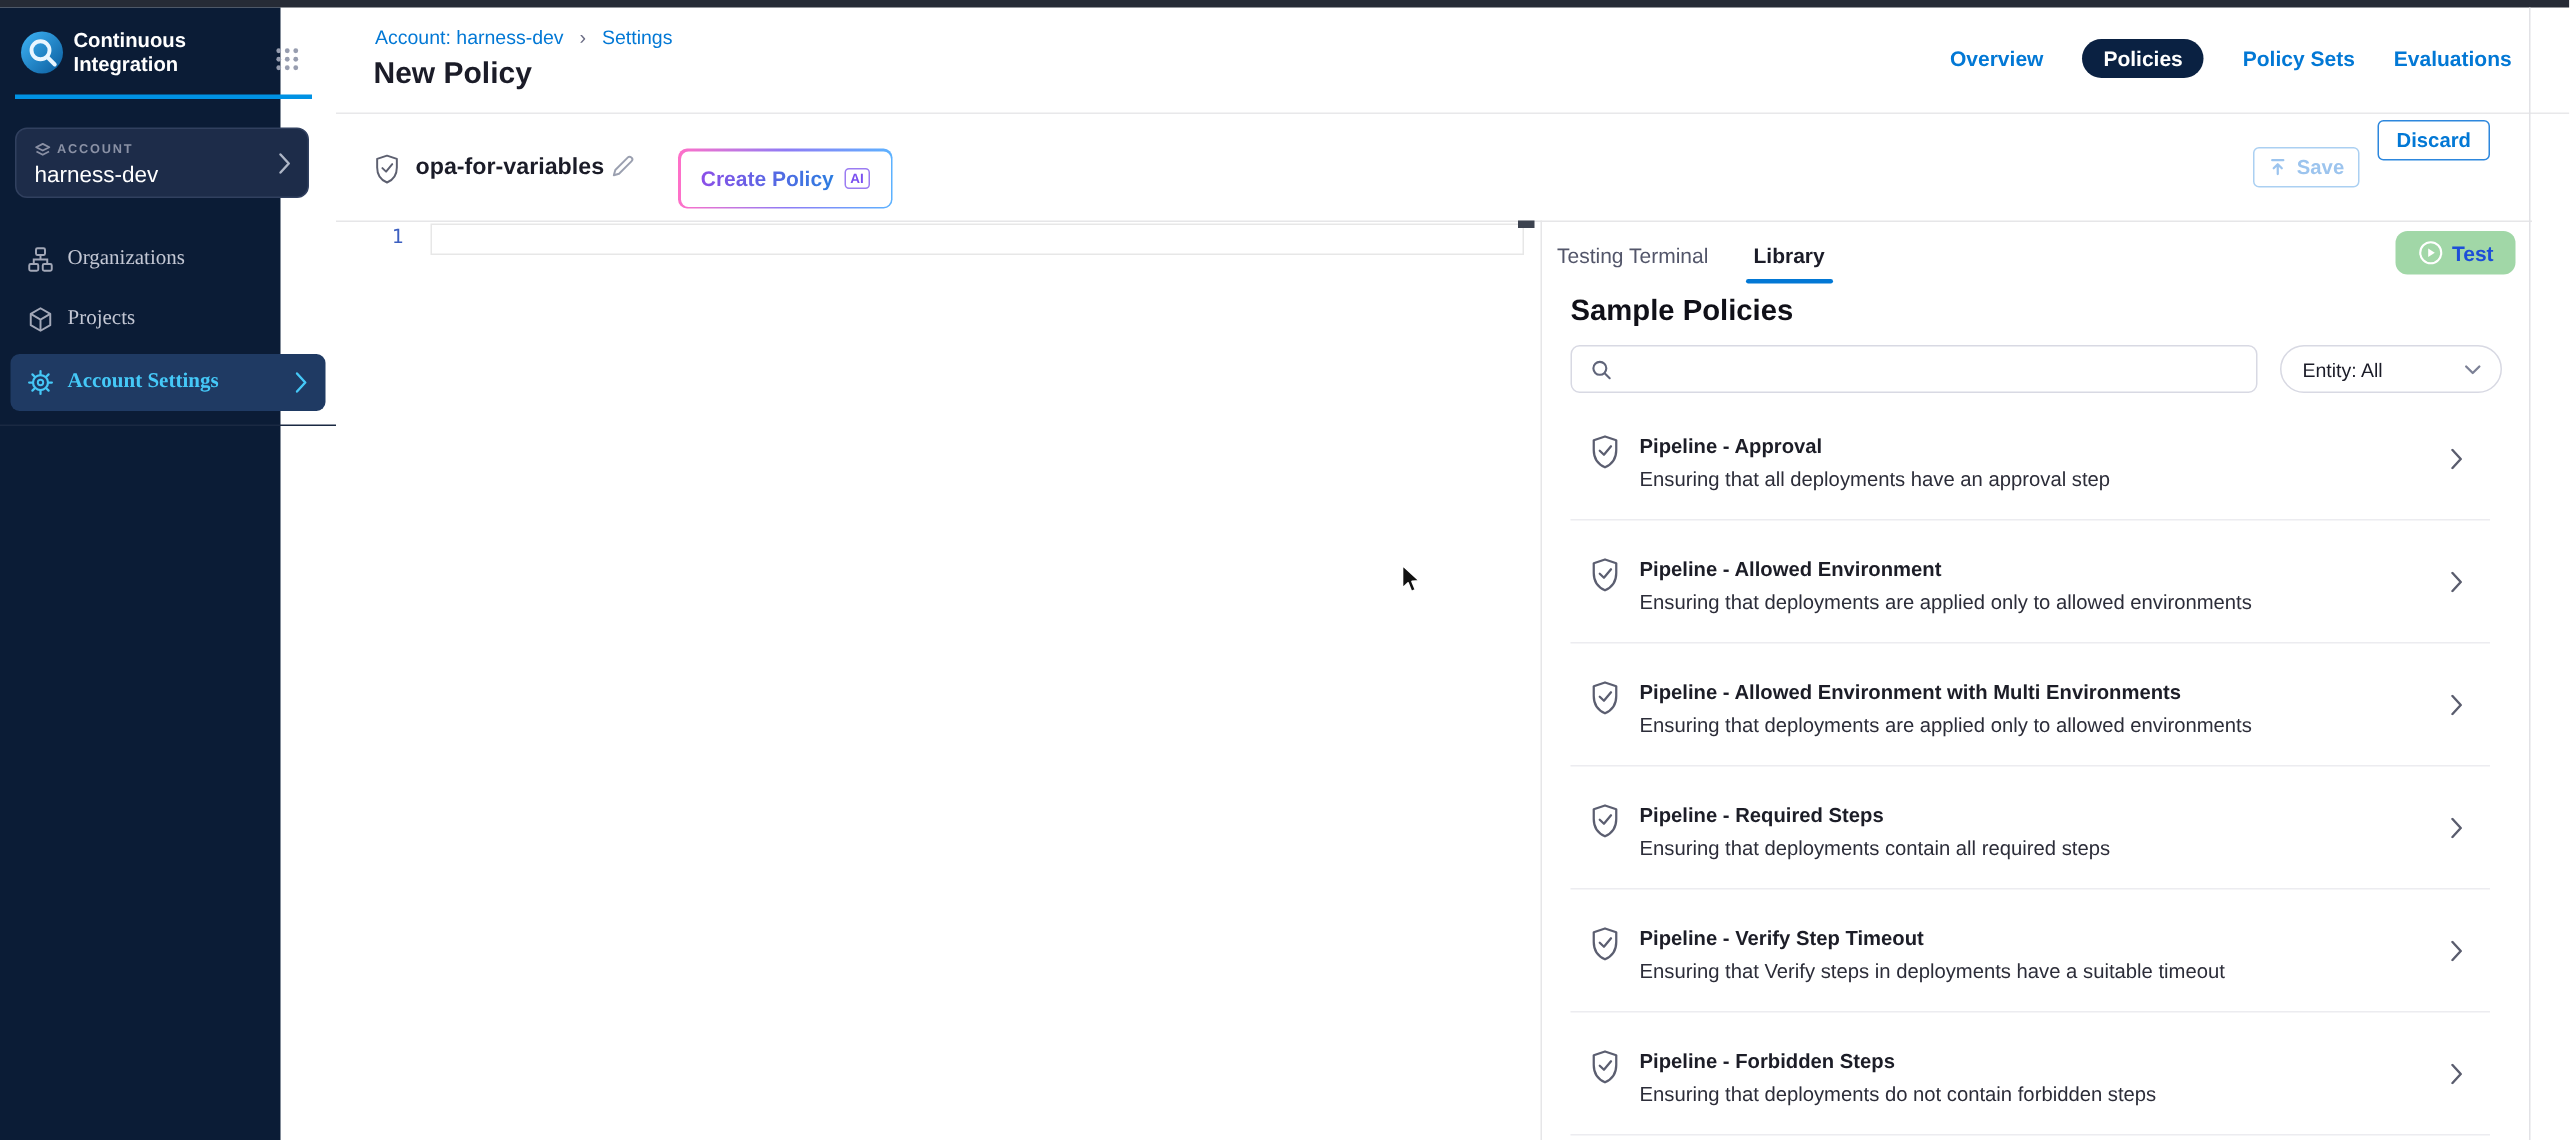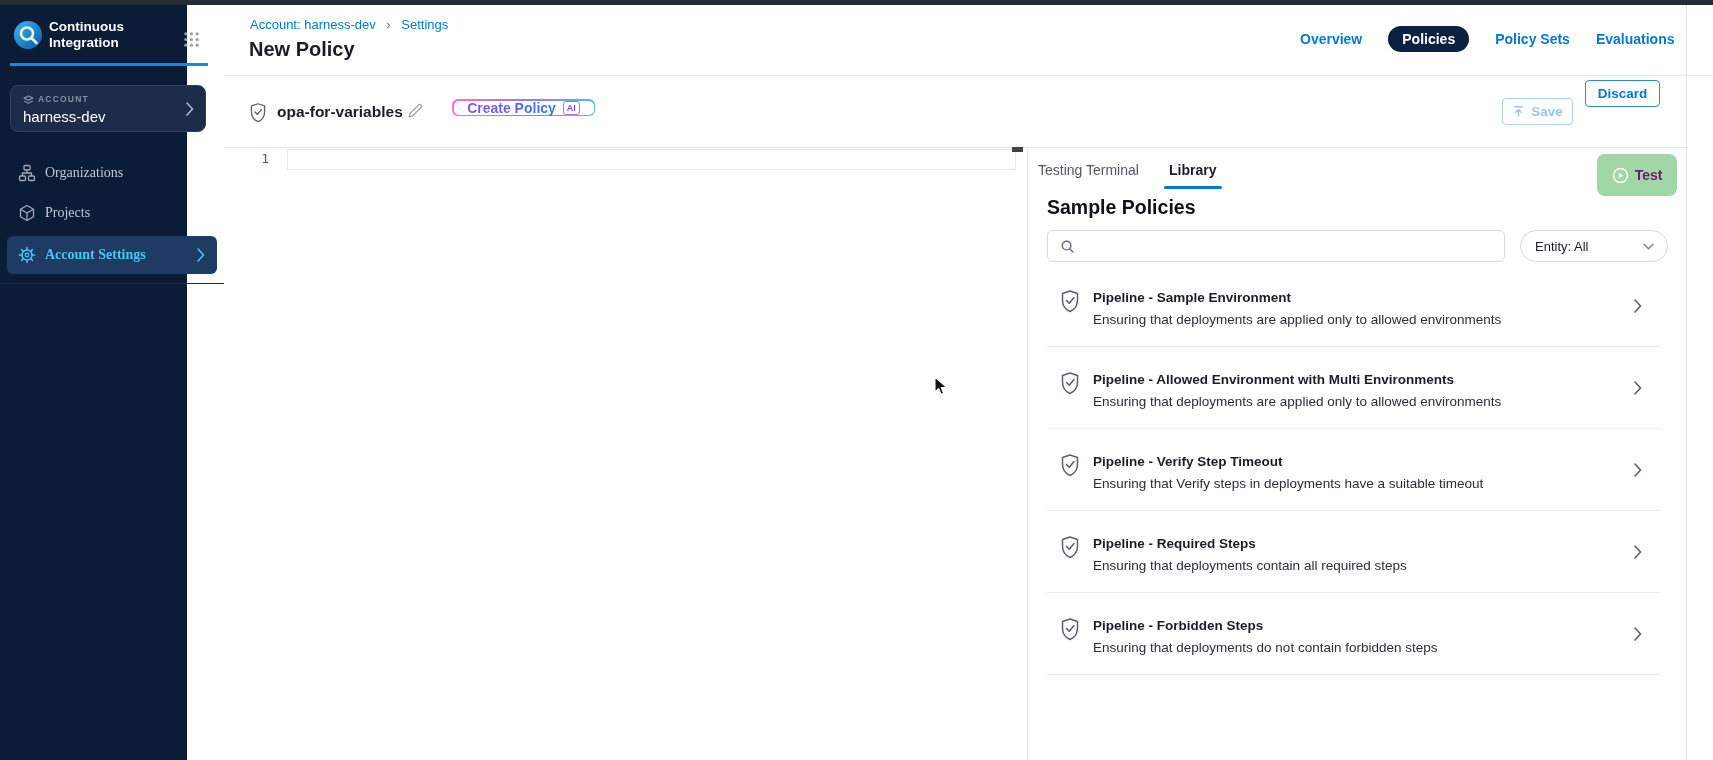--- a/index.html
+++ b/index.html
@@ -38,40 +38,40 @@
   .page-title { position:absolute; left:249px; top:38px; font-size:20px; font-weight:700; color:#1b1c28; }
   .hdr-tabs { position:absolute; left:1300px; top:26px; display:flex; align-items:center; gap:26px; }
   .hdr-tab { font-size:14px; font-weight:600; color:#0278d5; cursor:pointer; white-space:nowrap; }
   .hdr-tab-pill { background:#0a2142; color:#fff; border-radius:14px; padding:5px 14px; }
   .header-border { position:absolute; left:224px; top:75px; width:1489px; height:1px; background:#e8e8ea; }
 
   
   .policy-icon-main { position:absolute; left:249px; top:102px; color:#5d6070; }
   .policy-name { position:absolute; left:277px; top:103px; font-size:15.5px; font-weight:700; color:#1b1c28; }
   .edit-icon { position:absolute; left:407px; top:102px; cursor:pointer; }
-  .create-policy-btn { position:absolute; left:452px; top:99px; width:143px; height:17px; border-radius:6px; padding:1.5px; background:linear-gradient(90deg,#ff70c8,#8f7bf5,#5cb2ff); cursor:pointer; }
+  .create-policy-btn { position:absolute; left:452px; top:99px; width:143px; height:40px; border-radius:6px; padding:1.5px; background:linear-gradient(90deg,#ff70c8,#8f7bf5,#5cb2ff); cursor:pointer; }
   .create-policy-inner { width:100%; height:100%; border-radius:5px; background:#fff; display:flex; align-items:center; justify-content:center; gap:7px; }
   .create-policy-label { font-size:14px; font-weight:700; background:linear-gradient(90deg,#8c4fe8,#2b7de0); -webkit-background-clip:text; background-clip:text; color:transparent; }
   .ai-badge { font-size:9px; font-weight:700; color:#7a4ff0; border:1px solid #9b7cf2; border-radius:3px; padding:1px 3px; line-height:10px; }
   .save-btn { position:absolute; left:1502px; top:98px; width:71px; height:27px; border:1px solid #abd0f2; border-radius:4px; background:#fff; color:#9cc4ee; font-size:13.5px; font-weight:600; display:flex; align-items:center; justify-content:center; gap:6px; cursor:default; }
   .discard-btn { position:absolute; left:1585px; top:80px; width:75px; height:27px; border:1.5px solid #2d87dd; border-radius:4px; background:#fff; color:#0278d5; font-size:13.5px; font-weight:700; display:flex; align-items:center; justify-content:center; cursor:pointer; }
 
   
   .content-border { position:absolute; left:224px; top:147px; width:1464px; height:1px; background:#e6e6e8; }
   .editor-line-number { position:absolute; left:255px; top:151px; width:14px; text-align:right; font-family:"DejaVu Sans Mono", monospace; font-size:13px; color:#3c5fc0; }
   .editor-line-box { position:absolute; left:287px; top:149px; width:729px; height:21px; border:1px solid #e7e7e7; cursor:text; }
   .minimap-bar { position:absolute; left:1012px; top:147px; width:11px; height:5px; background:#3d4350; }
   .panel-vdivider { position:absolute; left:1027px; top:147px; width:1px; height:613px; background:#e6e6e8; }
   .page-right-edge { position:absolute; left:1686px; top:5px; width:1px; height:755px; background:#e2e2e6; }
 
   
   .panel-tab-inactive { position:absolute; left:1038px; top:162px; font-size:14px; color:#53566a; cursor:pointer; }
   .panel-tab-active { position:absolute; left:1169px; top:162px; font-size:14px; font-weight:700; color:#1b1c28; cursor:pointer; }
   .panel-tab-underline { position:absolute; left:1164px; top:186px; width:58px; height:3px; background:#0278d5; border-radius:2px; }
-  .test-btn { position:absolute; left:1597px; top:154px; width:80px; height:42px; background:#a1d7a7; border:none; border-radius:8px; color:#701a75; font-size:14px; font-weight:700; display:flex; align-items:center; justify-content:center; gap:6px; cursor:default; }
+  .test-btn { position:absolute; left:1597px; top:154px; width:80px; height:29px; background:#a1d7a7; border:none; border-radius:8px; color:#1d4ed8; font-size:14px; font-weight:700; display:flex; align-items:center; justify-content:center; gap:6px; cursor:default; }
   .panel-heading { position:absolute; left:1047px; top:196px; font-size:19.5px; font-weight:700; color:#101018; }
   .search-box { position:absolute; left:1047px; top:230px; width:458px; height:32px; border:1px solid #d8d9e3; border-radius:6px; background:#fff; display:flex; align-items:center; }
   .search-box svg { margin-left:12px; flex:none; }
   .search-input { border:none; outline:none; flex:1; margin-left:9px; font-size:13.5px; color:#33343f; font-family:"Liberation Sans", sans-serif; }
   .search-input::placeholder { color:#969ba9; }
   .entity-select { position:absolute; left:1520px; top:230px; width:148px; height:32px; border:1px solid #d8d9e3; border-radius:16px; background:#fff; display:flex; align-items:center; cursor:pointer; }
   .entity-value { margin-left:14px; font-size:13px; color:#1b1c28; }
   .entity-select svg { position:absolute; right:13px; }
 
   .policy-list { position:absolute; left:1047px; top:265px; width:613px; }
@@ -255,52 +255,62 @@
     <svg width="11" height="7" viewBox="0 0 10 6">
       <polyline points="1,1 5,5 9,1" fill="none" stroke="#7c8196" stroke-width="1.4" stroke-linecap="round" stroke-linejoin="round"></polyline>
     </svg>
   </div>
 
   <div class="policy-list">
     <div class="policy-row">
       <svg class="row-icon" width="20" height="24">
           <use href="#i-shield"></use>
         </svg>
-      <div class="row-title">Pipeline - Sample Environment</div>
+      <div class="row-title">Pipeline - Approval</div>
+      <div class="row-desc">Ensuring that all deployments have an approval step</div>
+      <svg class="row-chevron" width="8" height="14">
+          <use href="#i-chev-right"></use>
+        </svg>
+    </div>
+    <div class="policy-row">
+      <svg class="row-icon" width="20" height="24">
+          <use href="#i-shield"></use>
+        </svg>
+      <div class="row-title">Pipeline - Allowed Environment</div>
       <div class="row-desc">Ensuring that deployments are applied only to allowed environments</div>
       <svg class="row-chevron" width="8" height="14">
           <use href="#i-chev-right"></use>
         </svg>
     </div>
     <div class="policy-row">
       <svg class="row-icon" width="20" height="24">
           <use href="#i-shield"></use>
         </svg>
       <div class="row-title">Pipeline - Allowed Environment with Multi Environments</div>
       <div class="row-desc">Ensuring that deployments are applied only to allowed environments</div>
       <svg class="row-chevron" width="8" height="14">
           <use href="#i-chev-right"></use>
         </svg>
     </div>
     <div class="policy-row">
       <svg class="row-icon" width="20" height="24">
           <use href="#i-shield"></use>
         </svg>
+      <div class="row-title">Pipeline - Required Steps</div>
+      <div class="row-desc">Ensuring that deployments contain all required steps</div>
+      <svg class="row-chevron" width="8" height="14">
+          <use href="#i-chev-right"></use>
+        </svg>
+    </div>
+    <div class="policy-row">
+      <svg class="row-icon" width="20" height="24">
+          <use href="#i-shield"></use>
+        </svg>
       <div class="row-title">Pipeline - Verify Step Timeout</div>
       <div class="row-desc">Ensuring that Verify steps in deployments have a suitable timeout</div>
-      <svg class="row-chevron" width="8" height="14">
-          <use href="#i-chev-right"></use>
-        </svg>
-    </div>
-    <div class="policy-row">
-      <svg class="row-icon" width="20" height="24">
-          <use href="#i-shield"></use>
-        </svg>
-      <div class="row-title">Pipeline - Required Steps</div>
-      <div class="row-desc">Ensuring that deployments contain all required steps</div>
       <svg class="row-chevron" width="8" height="14">
           <use href="#i-chev-right"></use>
         </svg>
     </div>
     <div class="policy-row">
       <svg class="row-icon" width="20" height="24">
           <use href="#i-shield"></use>
         </svg>
       <div class="row-title">Pipeline - Forbidden Steps</div>
       <div class="row-desc">Ensuring that deployments do not contain forbidden steps</div>

